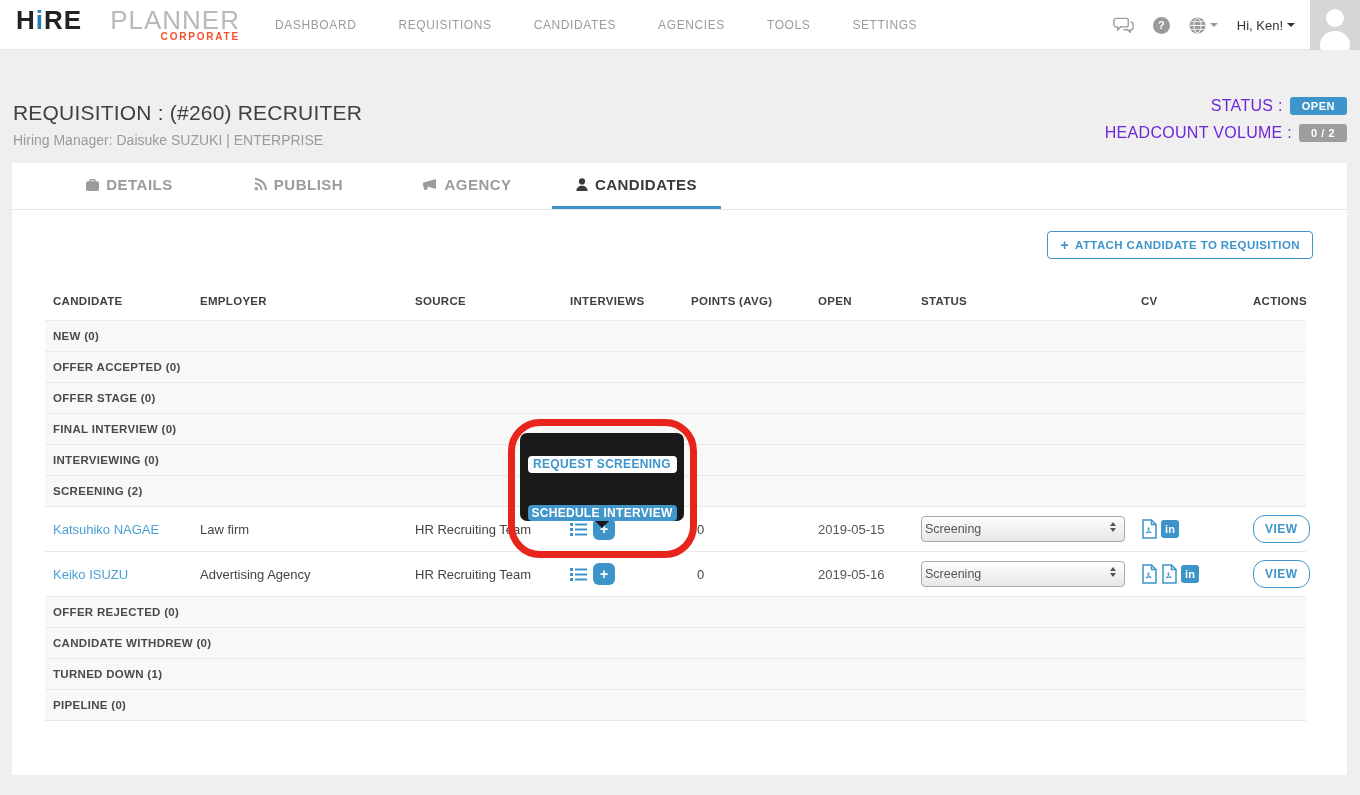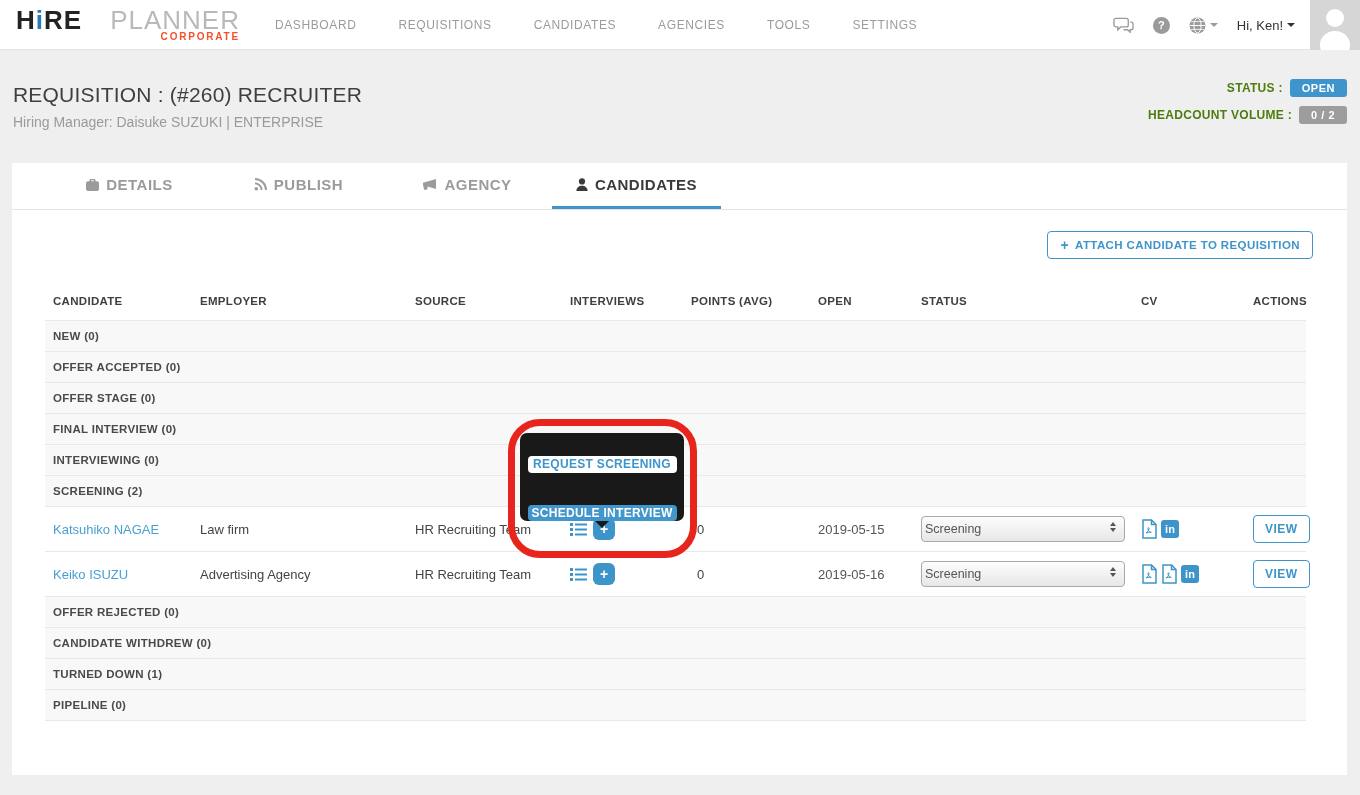--- a/index.html
+++ b/index.html
@@ -18,27 +18,27 @@
   .nav-right { position:absolute; right:65px; top:0; height:50px; display:flex; align-items:center; gap:19px; }
   .icon-gray { color:#9a9a9a; display:flex; align-items:center; cursor:pointer; }
   .help-circle { width:17px; height:17px; border-radius:50%; background:#9a9a9a; color:#fff; font-size:11px; font-weight:bold; display:flex; align-items:center; justify-content:center; cursor:pointer; }
   .caret { width:0; height:0; border-left:4px solid transparent; border-right:4px solid transparent; border-top:4px solid #9a9a9a; display:inline-block; margin-left:4px; }
   .globe-wrap { display:flex; align-items:center; cursor:pointer; }
   .greeting { font-size:13px; color:#333; cursor:pointer; display:flex; align-items:center; }
   .greeting .caret { border-top-color:#333; }
   .avatar { position:absolute; right:0; top:0; width:50px; height:50px; background:#d6d6d6; cursor:pointer; overflow:hidden; }
 
   
-  .page-header { position:absolute; top:50px; left:0; width:1360px; height:141px; background:#efefef; }
+  .page-header { position:absolute; top:68px; left:0; width:1360px; height:141px; background:#efefef; }
   .ph-left { position:absolute; left:13px; top:33px; }
   .ph-title { font-size:21px; color:#3f3f3f; letter-spacing:.2px; }
   .ph-sub { font-size:14px; color:#9a9a9a; margin-top:7px; }
   .ph-right { position:absolute; right:13px; top:29px; text-align:right; }
   .ph-line { display:flex; align-items:center; justify-content:flex-end; margin-bottom:9px; }
-  .ph-label { font-size:12px; font-weight:bold; color:#4d7c0f; letter-spacing:.3px; }
+  .ph-label { font-size:16px; font-weight:normal; color:#6d28d9; letter-spacing:.3px; }
   .badge { display:inline-block; margin-left:7px; font-size:11px; font-weight:bold; color:#fff; padding:3px 12px; border-radius:3px; letter-spacing:.5px; }
   .badge-open { background:#3e95cb; }
   .badge-count { background:#9d9d9d; }
 
   
   .card { position:absolute; top:163px; left:12px; width:1335px; height:612px; background:#fff; }
   .tabs { display:flex; padding-left:33px; height:47px; border-bottom:1px solid #e4e4e4; }
   .tab { width:169px; display:flex; align-items:center; justify-content:center; gap:7px; font-size:15px; font-weight:bold; color:#9b9b9b; letter-spacing:.5px; cursor:pointer; border-bottom:3px solid transparent; }
   .tab.active { color:#3a3a3a; border-bottom-color:#3e95cb; }
   .tab svg { flex:none; }
@@ -63,21 +63,21 @@
 
   .status-select { position:relative; width:204px; height:26px; border:1px solid #a9a9a9; border-radius:4px; background:linear-gradient(#fdfdfd,#e7e7e7); font-size:12.5px; color:#555; line-height:24px; padding-left:3px; cursor:pointer; }
   .spinner { position:absolute; right:8px; top:5px; display:flex; flex-direction:column; gap:2px; }
   .spin-up { width:0; height:0; border-left:3.5px solid transparent; border-right:3.5px solid transparent; border-bottom:4.5px solid #555; }
   .spin-down { width:0; height:0; border-left:3.5px solid transparent; border-right:3.5px solid transparent; border-top:4.5px solid #555; }
 
   .cv-cell { display:flex; align-items:center; gap:3px; height:44px; }
   .linkedin-ic { width:18px; height:18px; background:#3d94c8; border-radius:3px; color:#fff; font-size:11px; font-weight:bold; display:flex; align-items:center; justify-content:center; cursor:pointer; }
   .pdf-ic { cursor:pointer; display:flex; align-items:center; }
 
-  .view-btn { display:inline-block; border:1px solid #3e95cb; background:#fff; color:#3e95cb; border-radius:4px; font-size:12px; font-weight:600; letter-spacing:.5px; padding:6px 11px; cursor:pointer; font-family:"Liberation Sans", sans-serif; }
+  .view-btn { display:inline-block; border:1px solid #3e95cb; background:#fff; color:#3e95cb; border-radius:12px; font-size:12px; font-weight:600; letter-spacing:.5px; padding:6px 11px; cursor:pointer; font-family:"Liberation Sans", sans-serif; }
 
   
   .annotation-ring { position:absolute; left:508px; top:419px; width:189px; height:139px; border:7px solid #e8251d; border-radius:32px; z-index:20; pointer-events:none; }
   .popover { position:absolute; left:520px; top:433px; width:164px; height:88px; background:#191919; border-radius:7px; z-index:21; display:flex; flex-direction:column; align-items:center; justify-content:center; gap:9px; }
   .popover::after { content:''; position:absolute; bottom:-7px; left:50%; margin-left:-7px; border-left:7px solid transparent; border-right:7px solid transparent; border-top:7px solid #191919; }
   .pop-btn { width:149px; height:27px; border:none; border-radius:4px; font-size:12px; font-weight:600; letter-spacing:.3px; display:flex; align-items:center; justify-content:center; cursor:pointer; font-family:"Liberation Sans", sans-serif;margin-top:23px; }
   .pop-btn.request { background:#fff; color:#3e95cb; }
   .pop-btn.schedule { background:#4196cb; color:#fff; }
 </style>
 </head>

